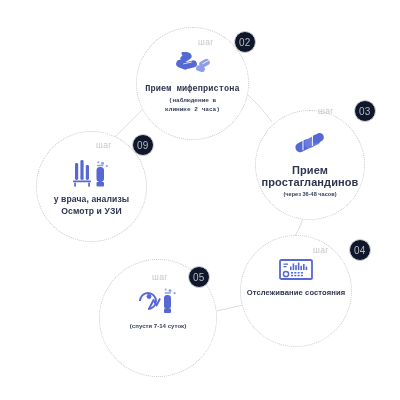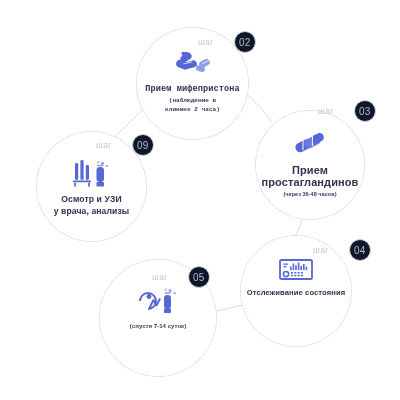--- a/index.html
+++ b/index.html
@@ -158,22 +158,22 @@
           </g>
           <g fill="#8f9ee8">
             <circle cx="30.5" cy="3.2" r="1.5"></circle>
             <circle cx="34.8" cy="6" r="1.1"></circle>
             <circle cx="26.3" cy="2.2" r="1"></circle>
             <rect x="25" y="4.8" width="6.5" height="1.5" rx=".7"></rect>
           </g>
         </svg>
       </span>
       <div class="node-title">
+        <div>у врача, анализы</div>
         <div>Осмотр и УЗИ</div>
-        <div>у врача, анализы</div>
       </div>
     </div>
   </div>
   <div class="badge" id="badge-1">
     <span class="badge-word">шаг</span>
     <span class="badge-num">09</span>
   </div>
 
   <div class="node" id="node-2">
     <div class="node-inner">

